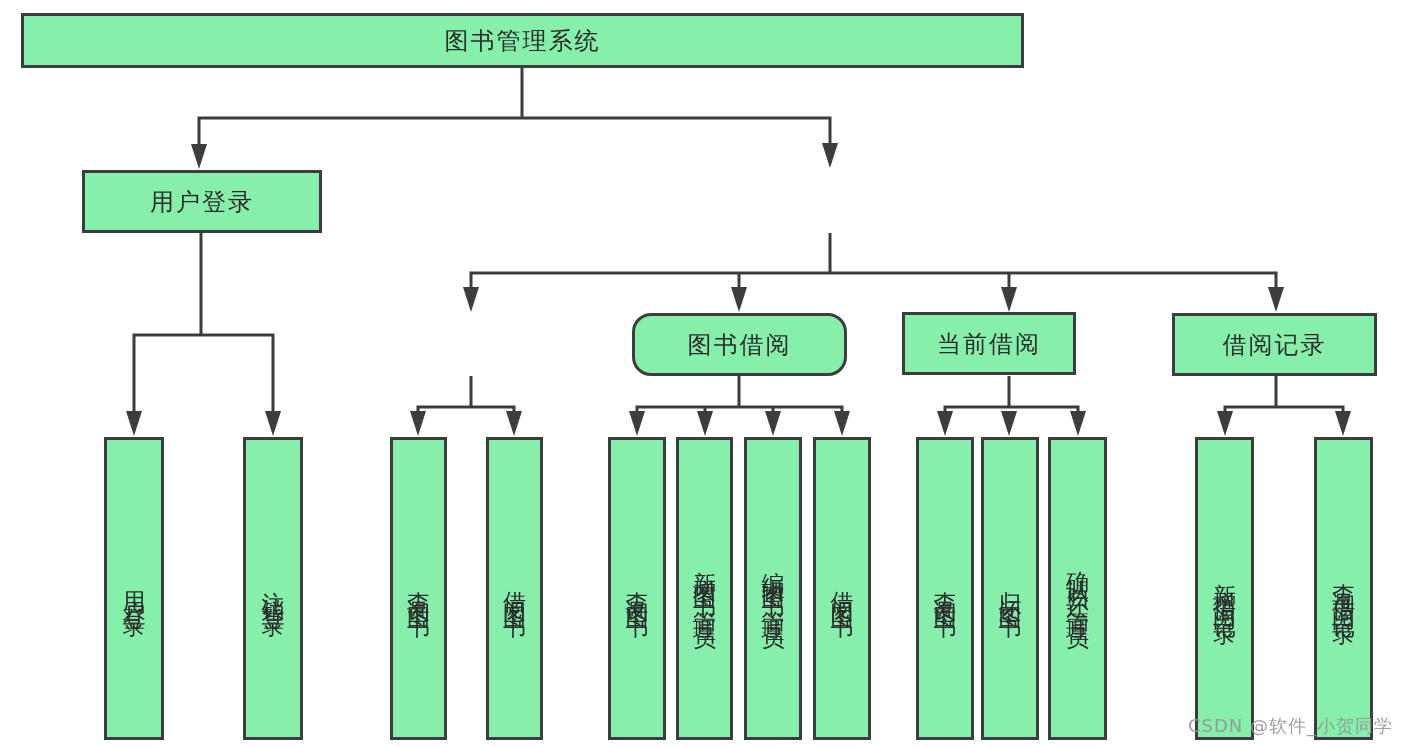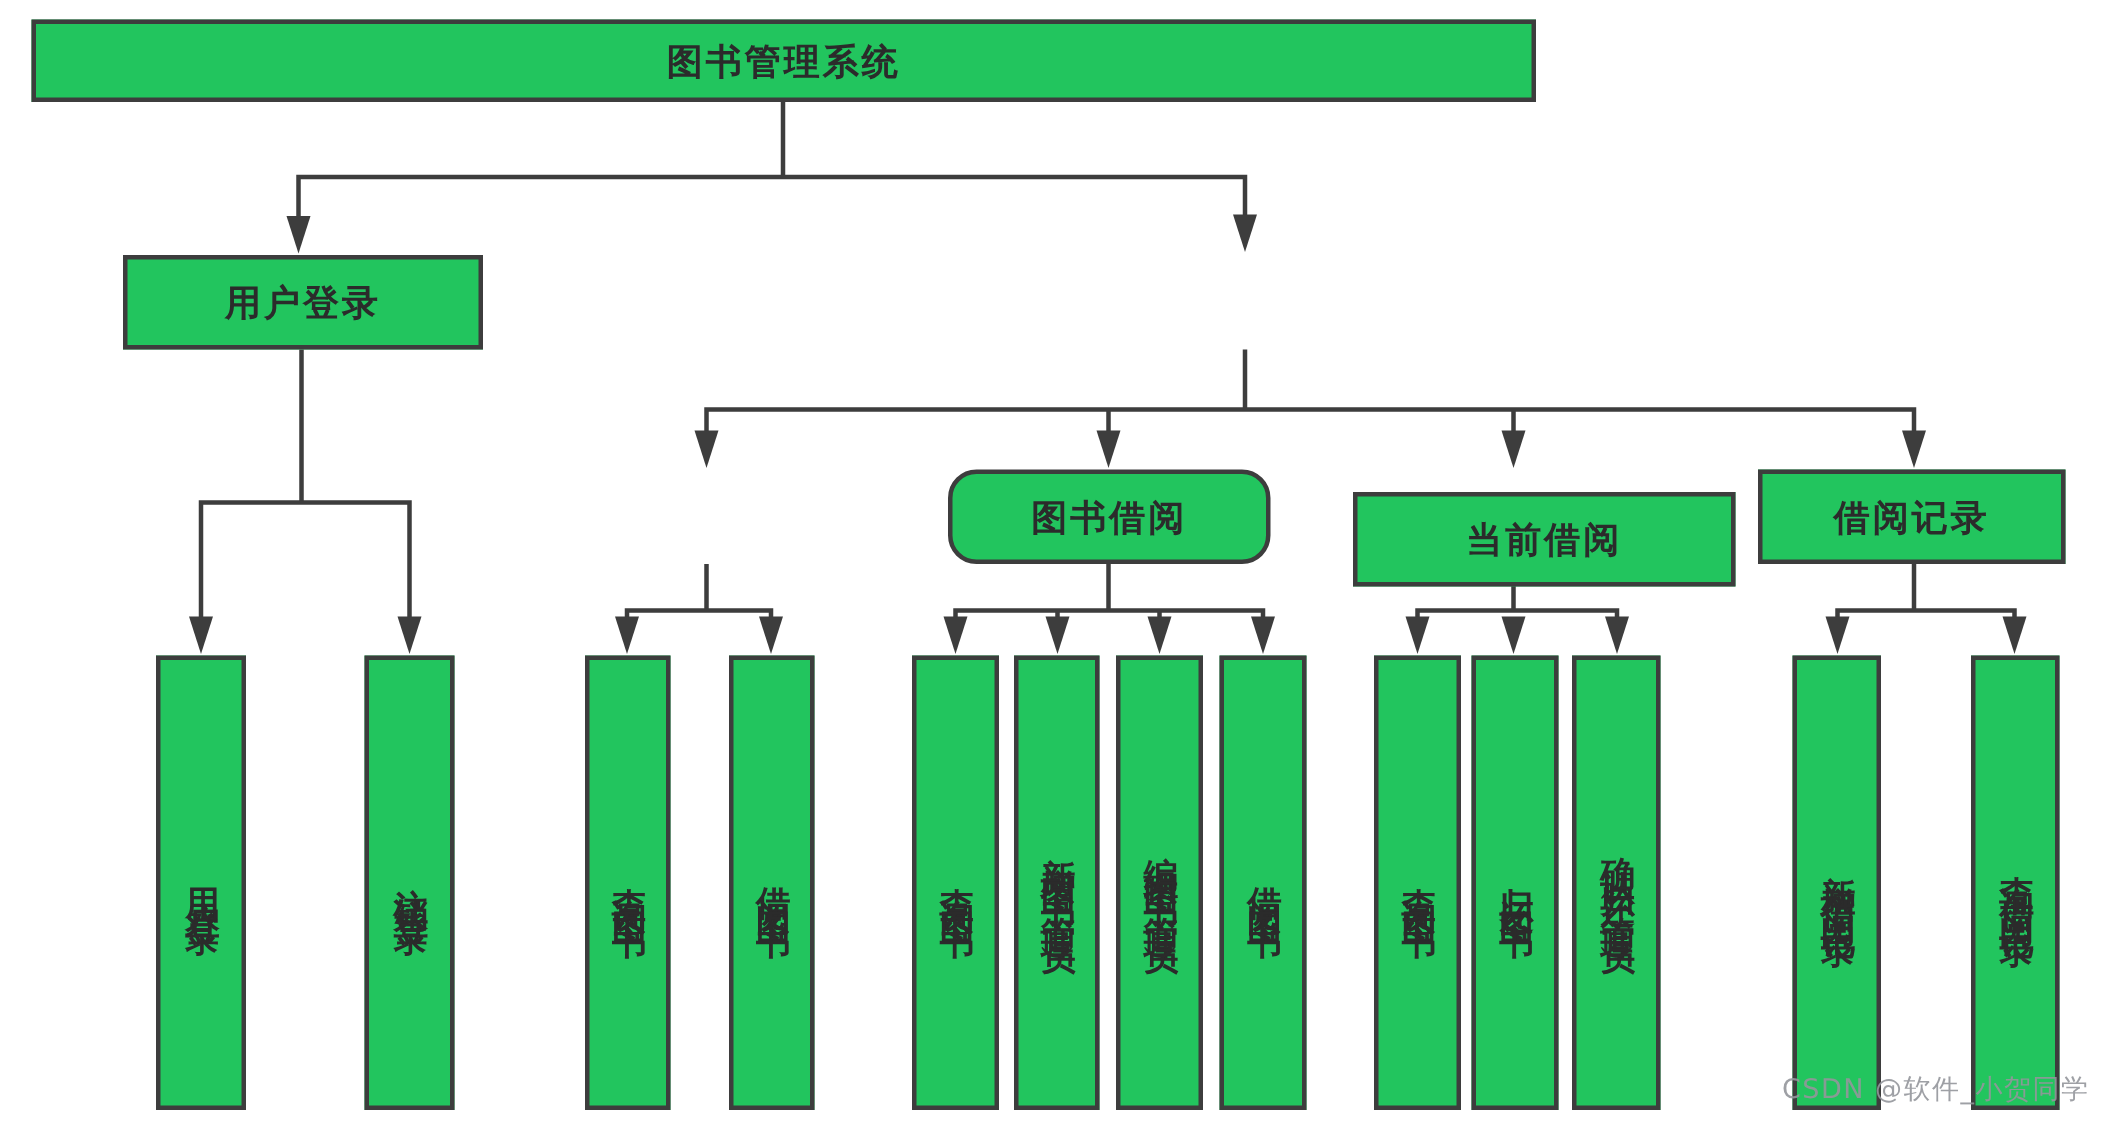--- a/index.html
+++ b/index.html
@@ -13,31 +13,30 @@
   }
   #connectors {
     position: absolute;
     left: 0; top: 0;
     width: 1405px; height: 747px;
     z-index: 1;
   }
   .node {
     position: absolute;
     box-sizing: border-box;
-    background: #22c55e;
+    background: #86efac;
     border: 3px solid #3d3d3d;
     color: #2b2b2b;
     display: flex;
     align-items: center;
     justify-content: center;
     z-index: 2;
     font-size: 24px;
     letter-spacing: 2px;
     white-space: nowrap;
-    font-weight: bold;
   }
   .leaf {
     writing-mode: vertical-rl;
     font-size: 23px;
     letter-spacing: 8px;
     line-height: 1;
   }
   #watermark {
     position: absolute;
     right: 12px;
@@ -92,21 +91,21 @@
       <polygon points="1217,411 1233,411 1225,436"></polygon>
       <polygon points="1335,411 1351,411 1343,436"></polygon>
     </g>
   </svg>
 
   <div class="node" style="left:21px; top:13px; width:1003px; height:55px;">图书管理系统</div>
 
   <div class="node" style="left:82px; top:170px; width:240px; height:63px;">用户登录</div>
 
   <div class="node" style="left:632px; top:313px; width:215px; height:63px;border-radius:19px;">图书借阅</div>
-  <div class="node" style="left:902px; top:328px; width:255px; height:63px;">当前借阅</div>
+  <div class="node" style="left:902px; top:312px; width:174px; height:63px;">当前借阅</div>
   <div class="node" style="left:1172px; top:313px; width:205px; height:63px;">借阅记录</div>
 
   <div class="node leaf" style="left:104px; top:437px; width:60px; height:303px;">用户登录</div>
   <div class="node leaf" style="left:243px; top:437px; width:60px; height:303px;">注销登录</div>
 
   <div class="node leaf" style="left:390px; top:437px; width:57px; height:303px;">查询图书</div>
   <div class="node leaf" style="left:486px; top:437px; width:57px; height:303px;">借阅图书</div>
 
   <div class="node leaf" style="left:608px; top:437px; width:58px; height:303px;">查询图书</div>
   <div class="node leaf" style="left:676px; top:437px; width:57px; height:303px;">新增图书（管理员）</div>

